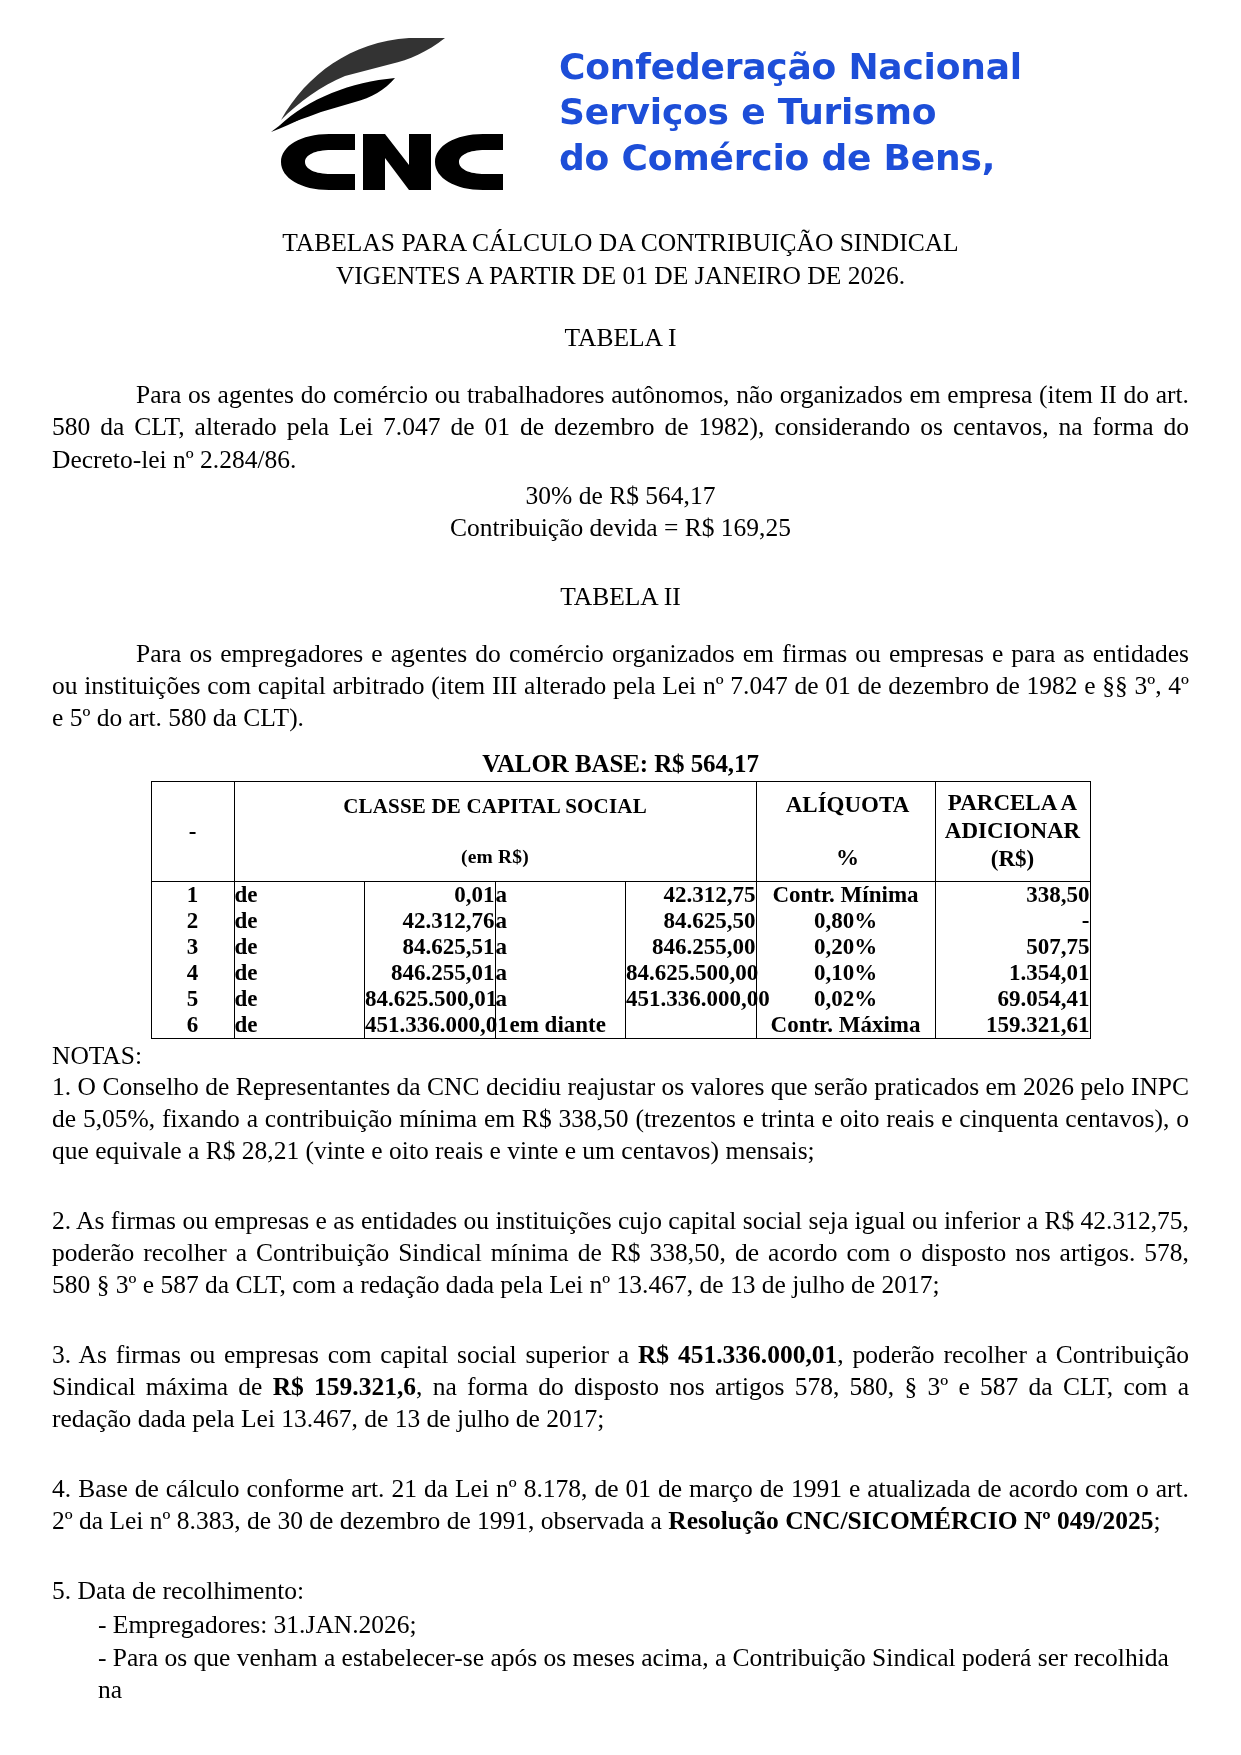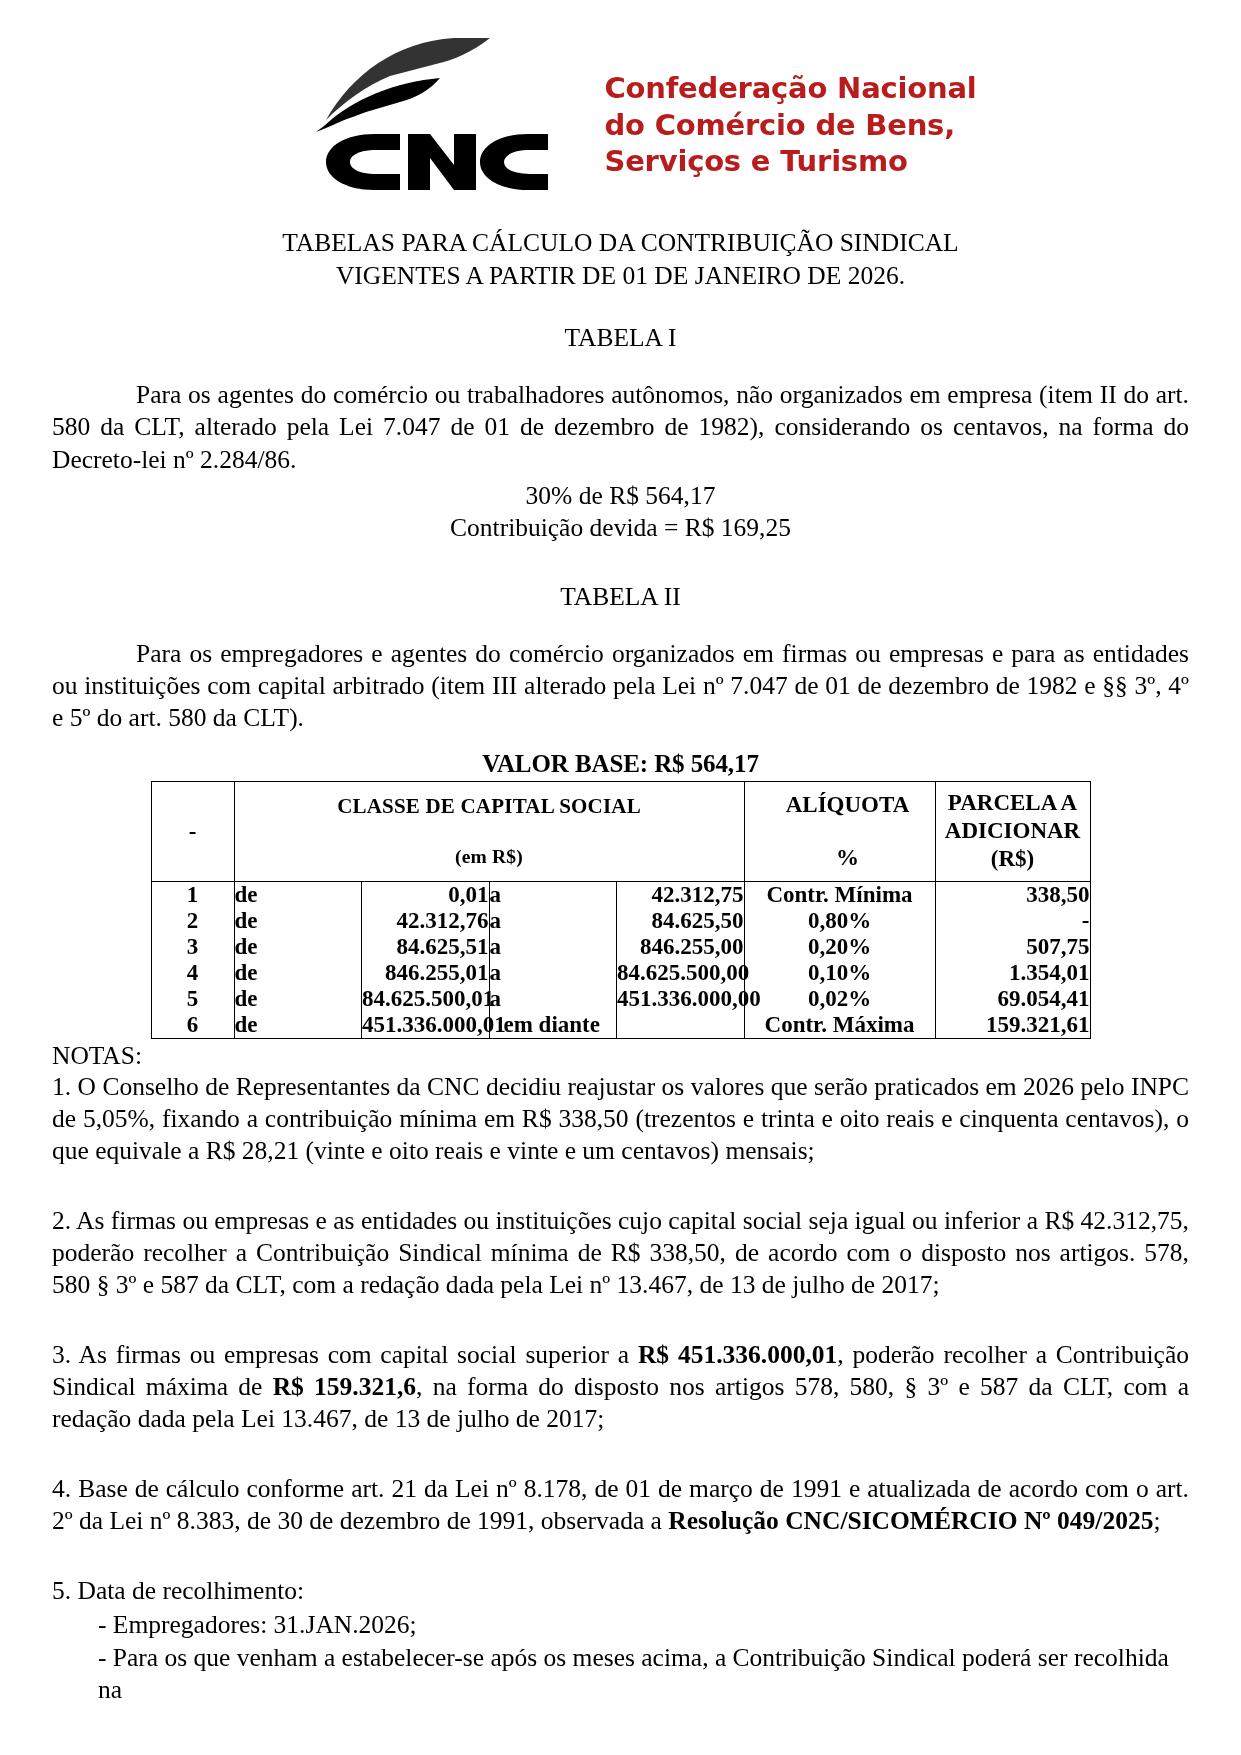--- a/index.html
+++ b/index.html
@@ -34,24 +34,24 @@
   .logo-mark {
     position: relative;
     width: 250px;
     height: 160px;
     flex: none;
   }
   .logo-mark svg { display: block; }
   .logo-words {
     font-family: "DejaVu Sans", sans-serif;
     font-weight: bold;
-    font-size: 29px;
+    font-size: 36px;
     line-height: 1.26;
     letter-spacing: -0.2px;
-    color: #b91c1c;
+    color: #1d4ed8;
     padding-bottom: 12px;
     white-space: nowrap;
     margin-left: 36px;
   }
 
   
   .doc-title {
     text-align: center;
     font-size: 25.5px;
     line-height: 1.30;
@@ -116,21 +116,21 @@
     font-size: 21px;
     letter-spacing: 0.2px;
   }
   table.cap .hdr-classe .l1 { display:block; }
   table.cap .hdr-classe .l2 { display:block; margin-top: 30px; font-size: 19.5px; }
   table.cap .hdr-aliq {
     width: 174px;
     text-align: center;
     font-size: 23px;
     line-height: 1.0;
-    padding: 9px 0 10px 16px;
+    padding: 9px 0 10px 4px;
   }
   table.cap .hdr-aliq .l2 { display:block; margin-top: 30px; }
   table.cap .hdr-parc {
     width: 146px;
     text-align: center;
     font-size: 23px;
     line-height: 1.22;
     padding: 7px 4px 8px 4px;
   }
   table.cap .hdr-parc span { display:block; }
@@ -197,22 +197,22 @@
                  C 56 142, 46 137, 46 130 C 46 123, 56 118, 72 118 L 96 118 L 96 102 Z" fill="#000000"></path>
 
         <path d="M104 102 L 104 158 L 126 158 L 126 126 L 150 158 L 172 158 L 172 102 L 150 102 L 150 133 L 126 102 Z" fill="#000000"></path>
 
         <path d="M224 102 C 196 102, 176 114, 176 130 C 176 146, 196 158, 224 158 L 244 158 L 244 142 L 226 142
                  C 210 142, 200 137, 200 130 C 200 123, 210 118, 226 118 L 244 118 L 244 102 Z" fill="#000000"></path>
       </svg>
     </div>
     <div class="logo-words">
       <div>Confederação Nacional</div>
+      <div>Serviços e Turismo</div>
       <div>do Comércio de Bens,</div>
-      <div>Serviços e Turismo</div>
     </div>
   </div>
 
   <div class="doc-title">
     <div>TABELAS PARA CÁLCULO DA CONTRIBUIÇÃO SINDICAL</div>
     <div>VIGENTES A PARTIR DE 01 DE JANEIRO DE 2026.</div>
   </div>
 
   <div class="tabela-head">TABELA I</div>
 

